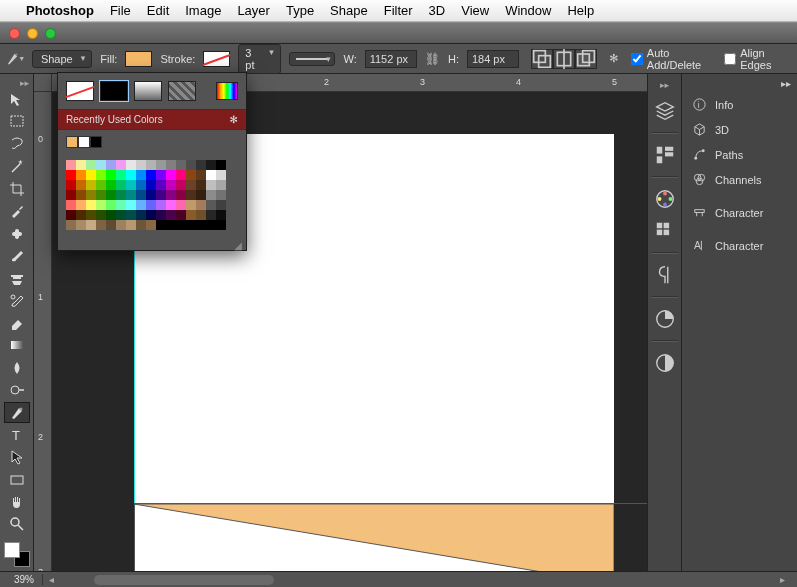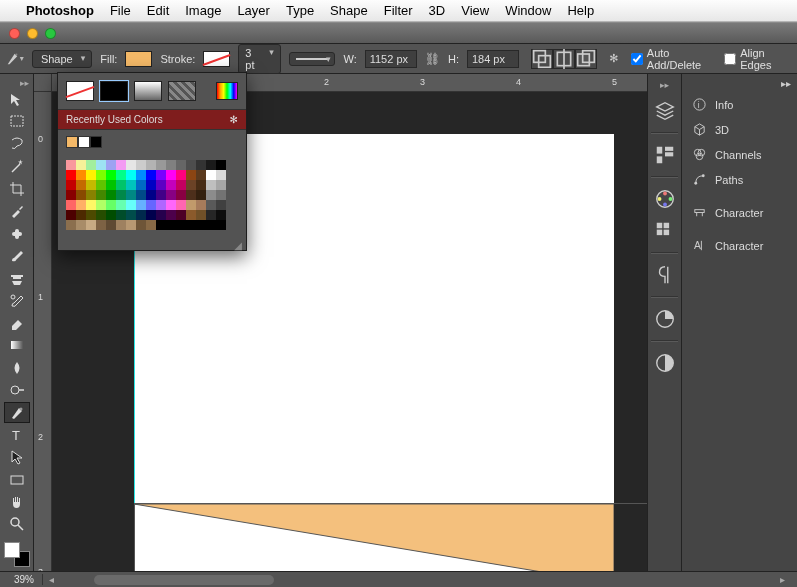--- a/index.html
+++ b/index.html
@@ -394,33 +394,33 @@
         <span>Info</span>
       </div>
     <div class="panel-row">
         <svg viewBox="0 0 16 16">
           <path d="M3 5 L8 2 L13 5 L13 11 L8 14 L3 11 Z M3 5 L8 8 L13 5 M8 8 L8 14" fill="none" stroke="#ccc"></path>
         </svg>
         <span>3D</span>
       </div>
     <div class="panel-row">
         <svg viewBox="0 0 16 16">
+          <circle cx="4" cy="12" r="1.5" fill="#ccc"></circle>
+          <circle cx="12" cy="4" r="1.5" fill="#ccc"></circle>
+          <path d="M4 12 Q4 4 12 4" fill="none" stroke="#ccc"></path>
+        </svg>
+        <span>Paths</span>
+      </div>
+    <div class="panel-row">
+        <svg viewBox="0 0 16 16">
           <circle cx="6" cy="6" r="3.5" fill="none" stroke="#ccc"></circle>
           <circle cx="10" cy="6" r="3.5" fill="none" stroke="#ccc"></circle>
           <circle cx="8" cy="10" r="3.5" fill="none" stroke="#ccc"></circle>
         </svg>
         <span>Channels</span>
-      </div>
-    <div class="panel-row">
-        <svg viewBox="0 0 16 16">
-          <circle cx="4" cy="12" r="1.5" fill="#ccc"></circle>
-          <circle cx="12" cy="4" r="1.5" fill="#ccc"></circle>
-          <path d="M4 12 Q4 4 12 4" fill="none" stroke="#ccc"></path>
-        </svg>
-        <span>Paths</span>
       </div>
     <div style="height:8px"></div>
     <div class="panel-row">
         <svg viewBox="0 0 16 16">
           <rect x="3" y="5" width="10" height="3" fill="none" stroke="#ccc"></rect>
           <path d="M5 8 L5 12 M11 8 L11 12" stroke="#ccc"></path>
         </svg>
         <span>Character</span>
       </div>
     <div style="height:8px"></div>

